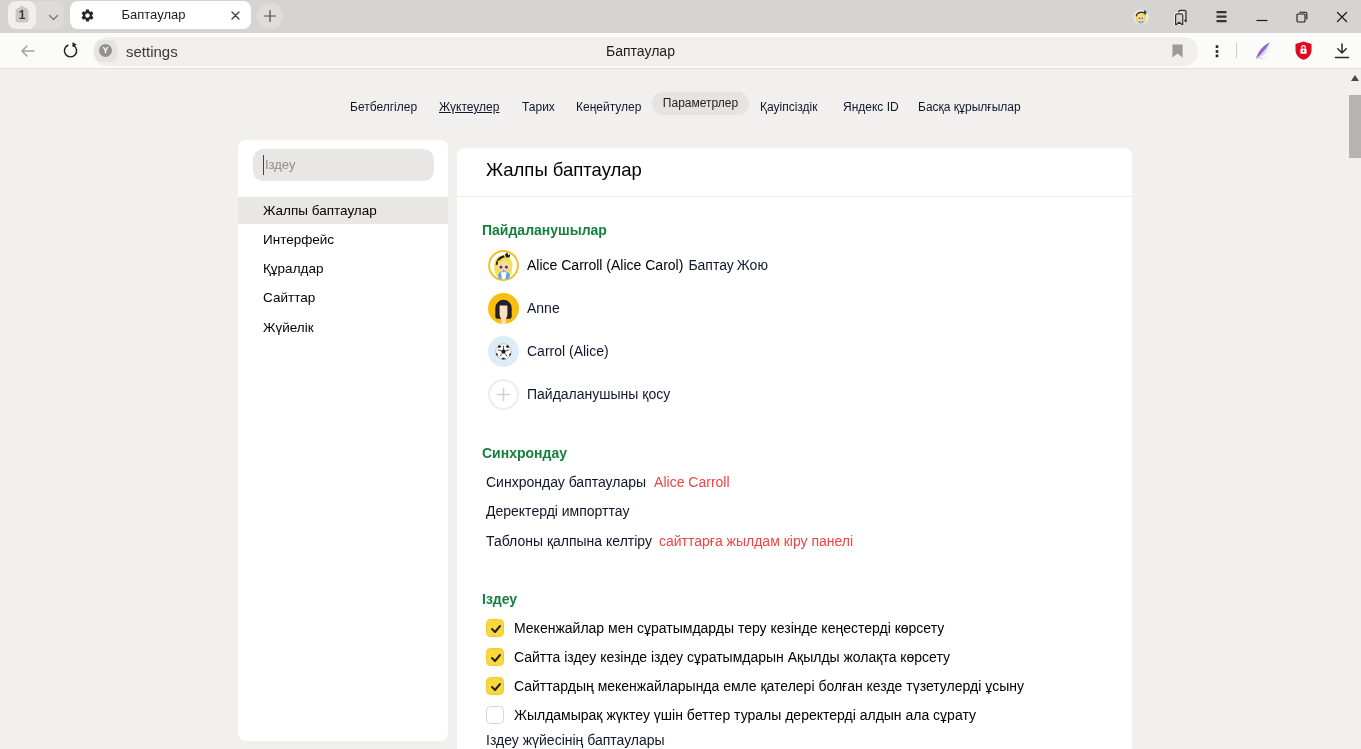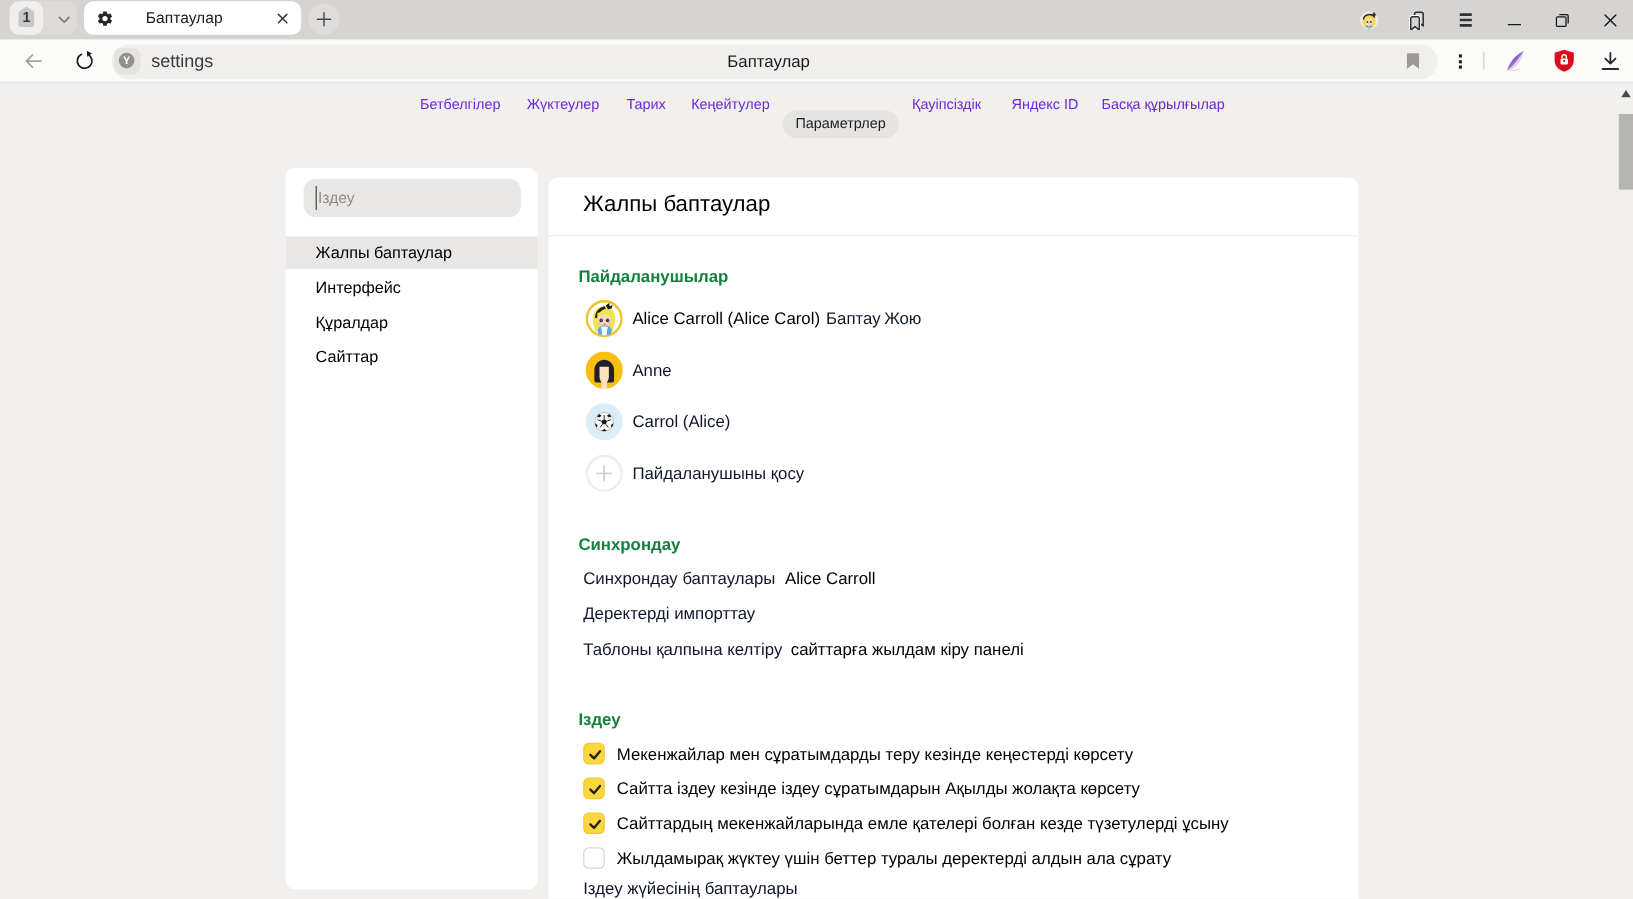--- a/index.html
+++ b/index.html
@@ -24,37 +24,37 @@
   #toolbar { position:absolute; left:0; top:33px; width:1361px; height:36px; background:#fbfbfa; border-bottom:1px solid #e3e2e1;}
   .tbicon { position:absolute; top:0; height:35px; display:flex; align-items:center; justify-content:center; }
   #addr { position:absolute; left:93px; top:4px; width:1105px; height:29px; background:#f0efed; border-radius:14.5px; }
   #ybadge { position:absolute; left:1.5px; top:2.5px; width:22px; height:22px; background:#e4e3e1; border-radius:6.5px; }
   #ybadge .c { position:absolute; left:4.5px; top:4.5px; width:13px; height:13px; background:#929190; border-radius:50%; color:#fff; font-size:9px; text-align:center; line-height:13px; font-weight:bold;}
   #addrtext { position:absolute; left:33px; top:0; line-height:29px; font-size:15px; color:#3a3a3a; }
   #pagetitle { position:absolute; left:480px; width:135px; top:0; text-align:center; line-height:29px; font-size:14px; color:#1c1c1c; }
   #bmflag { position:absolute; right:15px; top:6.5px; }
 
   
-  .nav { position:absolute; top:76px; height:23px; line-height:23px; font-size:12px; color:#6d28d9; white-space:nowrap; }
+  .nav { position:absolute; top:96px; height:23px; line-height:23px; font-size:12px; color:#0f172a; white-space:nowrap; }
   .pill { position:absolute; left:652px; top:92px; width:97px; height:23px; background:#e5e4e2; border-radius:12px; text-align:center; }
 
   
   #sidebar { position:absolute; left:238px; top:140px; width:210px; height:601px; background:#fff; border-radius:8px; }
   #search { position:absolute; left:15px; top:9px; width:181px; height:32px; background:#e8e7e5; border-radius:10px; }
   #search .ph { position:absolute; left:10px; top:6px; height:20px; line-height:20px; color:#8e8d8c; font-size:13px; border-left:1px solid #444; padding-left:1px;}
   .sitem { position:absolute; left:0; width:210px; height:27px; line-height:27px; font-size:13.5px; color:#000; padding-left:25px; }
   .sitem.sel { background:#e8e7e5; }
 
   
   #content { position:absolute; left:457px; top:148px; width:675px; height:601px; background:#fff; border-radius:8px 8px 0 0; font-size:14px; }
   #content h1 { font-weight:normal; font-size:18.5px; color:#000; position:absolute; left:29px; top:11px; }
   .hr { position:absolute; left:0; top:48px; width:675px; height:1px; background:#ebeae9; }
   .sect { position:absolute; left:25px; font-size:14px; font-weight:bold; color:#15803d; height:20px; line-height:20px; }
   .blue { color:#0f172a; }
-  .gray { color:#000000; }
+  .gray { color:#ef4444; }
   .row { position:absolute; left:29px; height:20px; line-height:20px; white-space:nowrap; }
   .avatar { position:absolute; left:31px; width:31px; height:31px; }
   .uname { position:absolute; left:70px; height:31px; line-height:31px; white-space:nowrap; }
 
   .cb { position:absolute; left:29px; width:18px; height:18px; border-radius:4.5px; background:#fbd73e; border:1px solid #f1c832; }
   .cb svg { position:absolute; left:2px; top:2px; }
   .cb.off { background:#fff; border:1px solid #d6d5d3; }
   .cblabel { position:absolute; left:57px; height:18px; line-height:18px; font-size:14px; color:#000; white-space:nowrap; }
 
   
@@ -186,36 +186,37 @@
     </div>
   <div class="tbicon" style="left:1330px; width:24px;">
       <svg width="18" height="18" viewBox="0 0 18 18">
         <path d="M9 2 v9 M9 11 l-4.2 -4.2 M9 11 l4.2 -4.2" stroke="#2a2a2a" stroke-width="1.5" fill="none" stroke-linecap="round" stroke-linejoin="round"></path>
         <path d="M2.5 15.5 h13" stroke="#2a2a2a" stroke-width="1.5" stroke-linecap="round"></path>
       </svg>
     </div>
 </div>
 
 <div class="nav" style="left:350px;">Бетбелгілер</div>
-<div class="nav" style="left:439px;">Жүктеулер</div>
+<div class="nav" style="left:439px;text-decoration:underline;">Жүктеулер</div>
 <div class="nav" style="left:522px;">Тарих</div>
 <div class="nav" style="left:576px;">Кеңейтулер</div>
 <div class="pill"><span style="font-size:12px; line-height:23px; color:#1d1d1d;">Параметрлер</span></div>
 <div class="nav" style="left:760px;">Қауіпсіздік</div>
 <div class="nav" style="left:843px;">Яндекс ID</div>
 <div class="nav" style="left:918px;">Басқа құрылғылар</div>
 
 <div id="sidebar">
   <div id="search">
       <div class="ph">Іздеу</div>
     </div>
   <div class="sitem sel" style="top:57px;">Жалпы баптаулар</div>
   <div class="sitem" style="top:86px;">Интерфейс</div>
   <div class="sitem" style="top:115px;">Құралдар</div>
   <div class="sitem" style="top:144px;">Сайттар</div>
+  <div class="sitem" style="top:174px;">Жүйелік</div>
 </div>
 
 <div id="content">
   <h1>Жалпы баптаулар</h1>
   <div class="hr"></div>
 
   <div class="sect" style="top:72px;">Пайдаланушылар</div>
 
   <div class="avatar" style="top:102px;">
     <svg width="31" height="31" viewBox="0 0 31 31">

